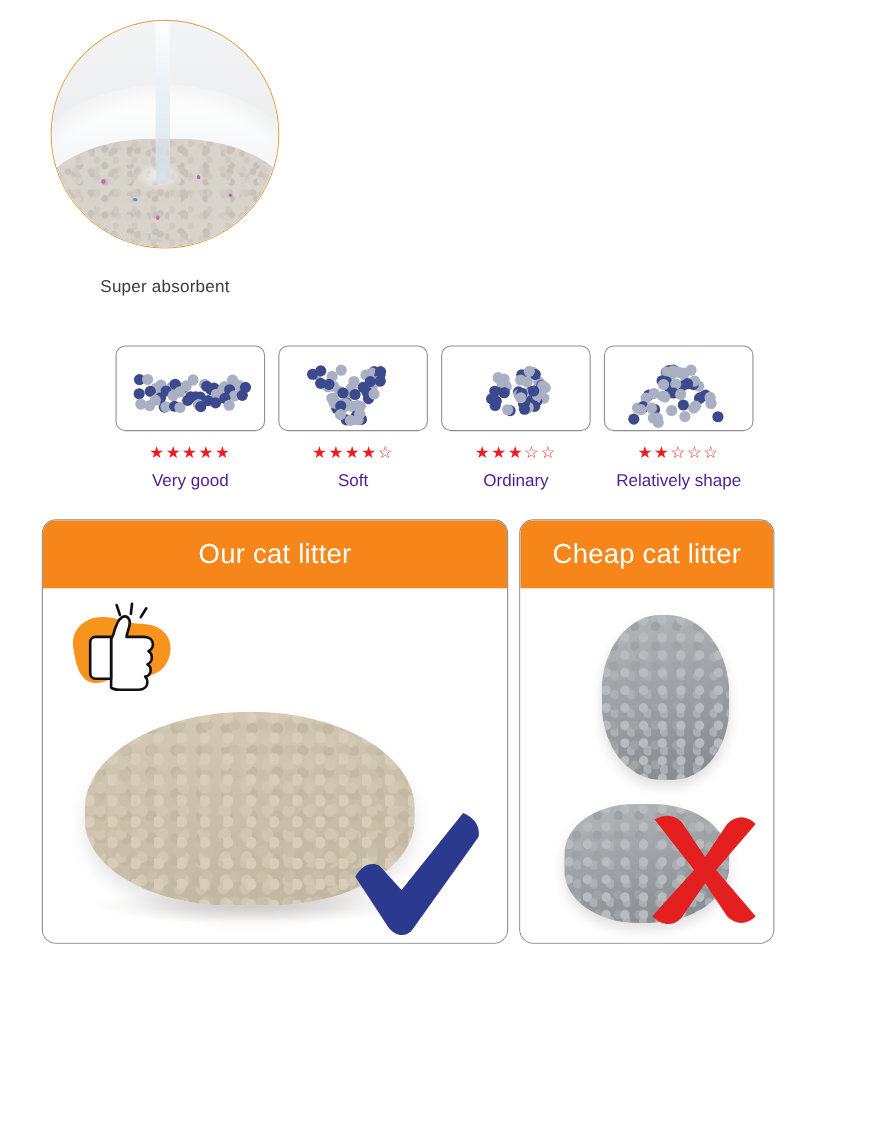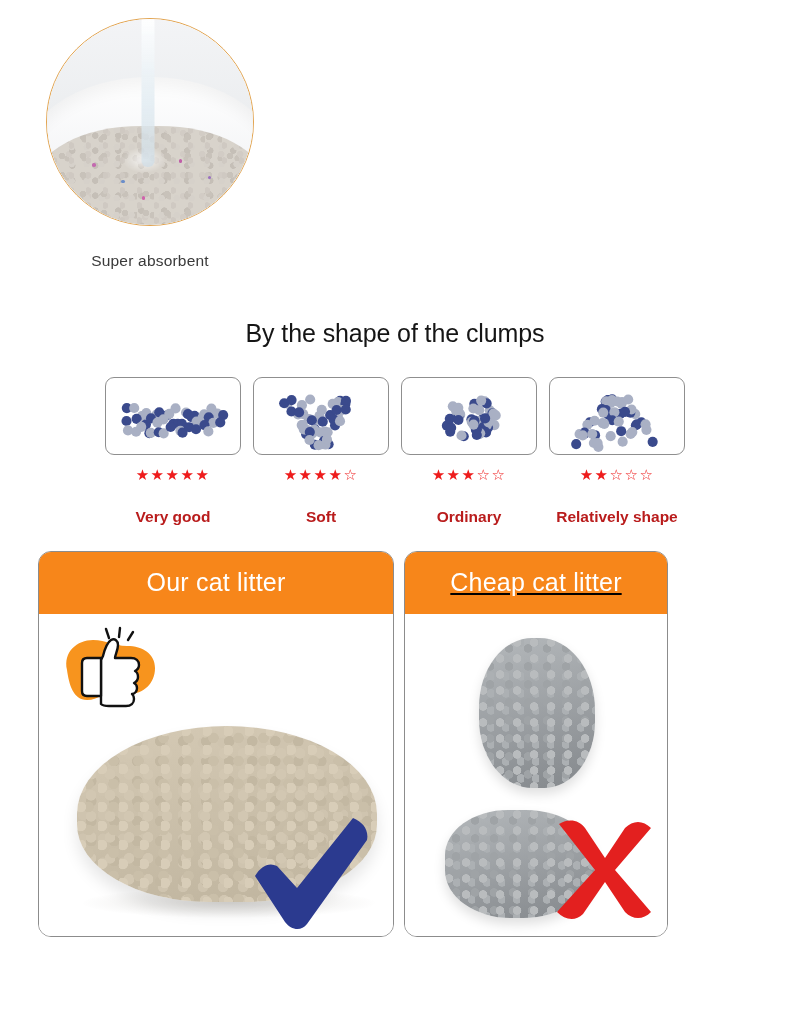--- a/index.html
+++ b/index.html
@@ -185,42 +185,41 @@
   .rating-card svg { display:block; width:100%; height:100%; }
   .stars {
     margin-top: 12px;
     font-size: 15px;
     letter-spacing: 1.5px;
     color: #ee1c1c;
     line-height: 1;
     white-space: nowrap;
   }
   .rating-label {
-    margin-top: 26px;
+    margin-top: 10px;
     font-size: 15.5px;
-    color: #b91c1c;
+    color: #4c1d95;
     white-space: nowrap;
-    font-weight: bold;
   }
 
   
   .compare {
     display: flex;
     gap: 10px;
     margin: 25px 38px 0 38px;
   }
   .panel {
     border: 1.2px solid #8c8c8c;
     border-radius: 13px;
     overflow: hidden;
     background: #fff;
     position: relative;
   }
-  .panel.left  { width: 356px; height: 386px; }
-  .panel.right { width: 264px; height: 386px; text-decoration: underline; }
+  .panel.left  { width: 424px; height: 386px; }
+  .panel.right { width: 232px; height: 386px; }
   .panel-head {
     height: 62px;
     background: #f7861a;
     display: flex; align-items: center; justify-content: center;
   }
   .panel-head-text {
     color: #ffffff;
     font-size: 25px;
     font-weight: 400;
     letter-spacing: .2px;
@@ -294,21 +293,20 @@
         </div>
       </div>
       <div class="feature-label">Super absorbent</div>
     </div>
 
 
 
   </div>
 
   <div class="headline">
-    <div>By the shape of the clumps</div>
   </div>
 
   <div class="ratings">
 
     <div class="rating-col">
       <div class="rating-card">
         <svg viewBox="0 0 136 78">
           <g id="flat-beads">
               <circle cx="20.6" cy="30.9" r="5.2" fill="#3a4a8c"></circle>
               <circle cx="28.2" cy="30.8" r="5.2" fill="#a9b0c4"></circle>

